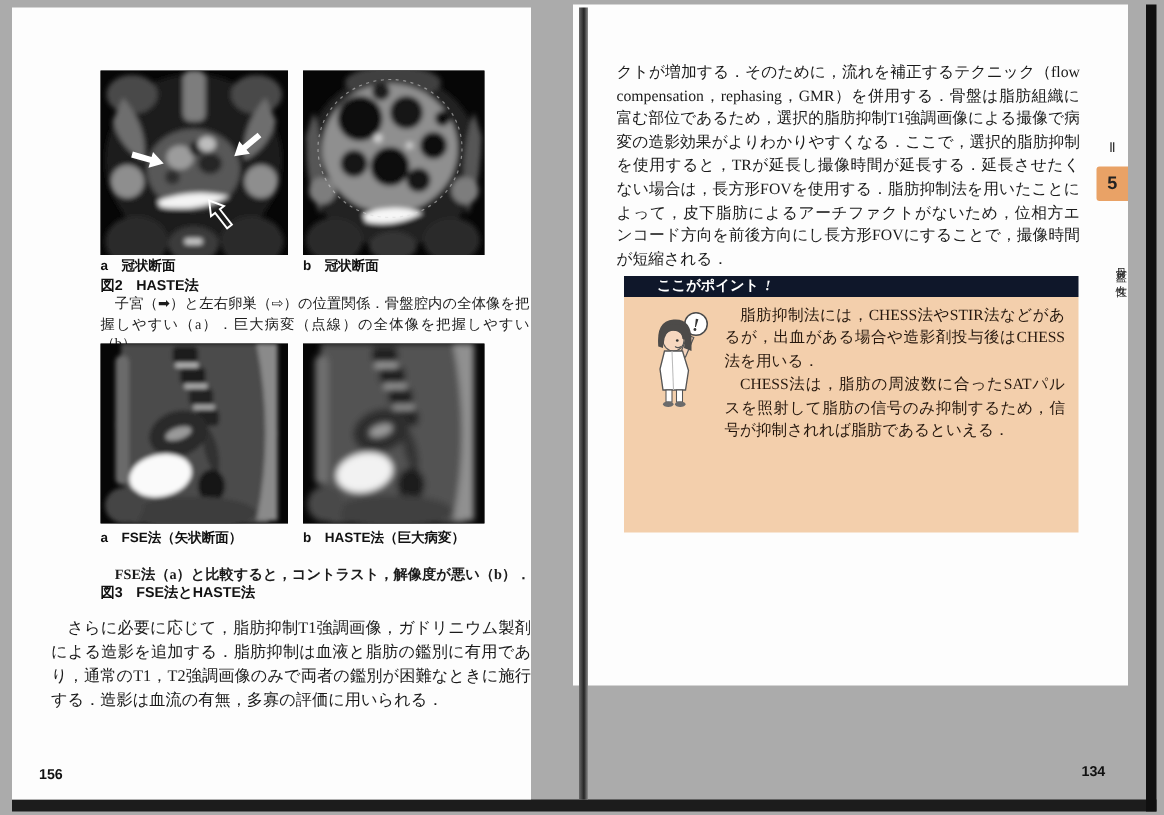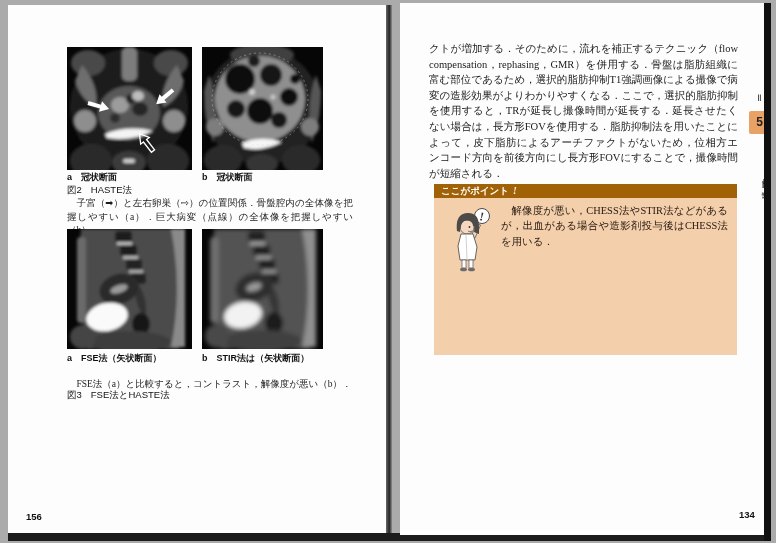--- a/index.html
+++ b/index.html
@@ -6,48 +6,48 @@
   body{width:776px;height:543px;background:#ababab;font-family:"Liberation Serif",serif;overflow:hidden;}
   .screen{position:relative;width:776px;height:543px;}
 
   
   .bottom-edge{position:absolute;left:8px;top:533px;width:763px;height:8px;background:#1c1c1c;z-index:0;}
   .gutter{position:absolute;left:386px;top:5px;width:6px;height:528px;z-index:2;
           background:linear-gradient(to right,#6a6a6a 0%,#242424 55%,#8f8f8f 100%);}
   .right-edge{position:absolute;left:764px;top:3px;width:7px;height:538px;background:#101010;z-index:3;}
 
   .page{position:absolute;background:#fdfdfd;z-index:1;}
-  .left-page{left:8px;top:5px;width:380px;height:528px;}
-  .right-page{left:400px;top:3px;width:370px;height:532px;}
+  .left-page{left:8px;top:5px;width:346px;height:528px;}
+  .right-page{left:382px;top:3px;width:370px;height:454px;}
 
   
   .mri{position:absolute;background:#000;display:block;}
   .flabel{position:absolute;font-family:"Liberation Sans",sans-serif;font-weight:bold;
           font-size:9px;color:#111;white-space:nowrap;}
   .flabel .fl-letter{display:inline-block;margin-right:9px;}
-  .fig-title{position:absolute;font-family:"Liberation Sans",sans-serif;font-weight:normal;
+  .fig-title{position:absolute;font-family:"Liberation Sans",sans-serif;font-weight:bold;
           font-size:9.5px;color:#111;white-space:nowrap;}
   .fig-title .fig-no{margin-right:9px;}
   .fig-caption{position:absolute;margin:0;font-size:9.5px;line-height:13.5px;color:#1c1c1c;
           text-align:justify;text-indent:1em;}
 
   .body-text{position:absolute;left:26px;top:406px;width:320px;}
   .body-text p{margin:0;font-size:10.8px;line-height:16px;color:#1a1a1a;text-align:justify;text-indent:1em;}
 
   .page-num{position:absolute;font-family:"Liberation Sans",sans-serif;font-size:9.5px;
           font-weight:bold;color:#111;}
 
   
   .rp-paragraph{position:absolute;left:29px;top:38px;width:309px;margin:0;
           font-size:10.5px;line-height:15.6px;color:#1a1a1a;text-align:justify;}
 
   .point-box{position:absolute;left:34px;top:181px;width:303px;}
-  .point-header{height:14px;line-height:14px;background:#a16207;color:#fff;
+  .point-header{height:14px;line-height:14px;background:#0f172a;color:#fff;
           font-family:"Liberation Sans",sans-serif;font-weight:bold;font-size:9.5px;
-          padding-left:7px;}
+          padding-left:22px;}
   .point-header em{font-style:italic;font-family:"Liberation Serif",serif;margin-left:4px;}
   .point-body{background:#f3cfac;padding:5px 9px 6px 9px;min-height:146px;}
   .point-body p{margin:0;font-size:10.4px;line-height:15.4px;color:#26180e;
           text-align:justify;text-indent:1em;}
   .mascot-float{float:left;width:56px;height:92px;margin-right:2px;}
   .mascot-float svg{display:block;margin:4px 0 0 6px;}
 
   .side-part{position:absolute;left:349px;top:90px;width:21px;text-align:center;
           font-size:9px;color:#333;}
   .chap-box{position:absolute;left:349px;top:108px;width:21px;height:23px;background:#e9a266;
@@ -200,28 +200,29 @@
         <ellipse cx="72" cy="94" rx="9" ry="11" fill="#1a1a1a"></ellipse>
         <ellipse cx="60" cy="112" rx="40" ry="11" fill="#404040"></ellipse>
         <ellipse cx="15" cy="107" rx="12" ry="12" fill="#484848"></ellipse>
       </g>
     </svg>
 
     <div class="flabel" style="left:59px;top:347px;">
       <span class="fl-letter">a</span><span>FSE法（矢状断面）</span>
     </div>
     <div class="flabel" style="left:194px;top:347px;">
-      <span class="fl-letter">b</span><span>STIR法は（矢状断面）</span>
+      <span class="fl-letter">b</span><span>HASTE法（巨大病変）</span>
     </div>
     <div class="fig-title" style="left:59px;top:360px;margin-top:24px;">
       <span class="fig-no">図3</span><span>FSE法とHASTE法</span>
     </div>
-    <p class="fig-caption" style="left:59px;top:373px;width:290px;">FSE法（a）と比較すると，コントラスト，解像度が悪い（b）．</p>
+    <p class="fig-caption" style="left:59px;top:373px;width:290px;font-weight:bold;">FSE法（a）と比較すると，コントラスト，解像度が悪い（b）．</p>
 
     <div class="body-text">
+      <p>さらに必要に応じて，脂肪抑制T1強調画像，ガドリニウム製剤による造影を追加する．脂肪抑制は血液と脂肪の鑑別に有用であり，通常のT1，T2強調画像のみで両者の鑑別が困難なときに施行する．造影は血流の有無，多寡の評価に用いられる．</p>
     </div>
 
     <div class="page-num" style="left:18px;top:506px;">156</div>
   </div>
 
   <div class="gutter"></div>
 
   <div class="page right-page">
 
     <p class="rp-paragraph">クトが増加する．そのために，流れを補正するテクニック（flow compensation，rephasing，GMR）を併用する．骨盤は脂肪組織に富む部位であるため，選択的脂肪抑制T1強調画像による撮像で病変の造影効果がよりわかりやすくなる．ここで，選択的脂肪抑制を使用すると，TRが延長し撮像時間が延長する．延長させたくない場合は，長方形FOVを使用する．脂肪抑制法を用いたことによって，皮下脂肪によるアーチファクトがないため，位相方エンコード方向を前後方向にし長方形FOVにすることで，撮像時間が短縮される．</p>
@@ -247,21 +248,22 @@
 
             <path d="M12,27 L24,27 L28,40 L26,53 L11,53 L9,39 Z" fill="#fff" stroke="#555" stroke-width="0.9"></path>
             <path d="M17,27 L18,53" stroke="#bbb" stroke-width="0.7"></path>
 
             <rect x="13" y="53" width="4" height="8" fill="#fff" stroke="#555" stroke-width="0.7"></rect>
             <rect x="20" y="53" width="4" height="8" fill="#fff" stroke="#555" stroke-width="0.7"></rect>
             <ellipse cx="14.5" cy="62.5" rx="3.5" ry="1.8" fill="#6b6b6b"></ellipse>
             <ellipse cx="22.5" cy="62.5" rx="3.5" ry="1.8" fill="#6b6b6b"></ellipse>
           </svg>
         </div>
-        <p>解像度が悪い，CHESS法やSTIR法などがあるが，出血がある場合や造影剤投与後はCHESS法を用いる．</p>
+        <p>脂肪抑制法には，CHESS法やSTIR法などがあるが，出血がある場合や造影剤投与後はCHESS法を用いる．</p>
+        <p>CHESS法は，脂肪の周波数に合ったSATパルスを照射して脂肪の信号のみ抑制するため，信号が抑制されれば脂肪であるといえる．</p>
       </div>
     </div>
 
     <div class="side-part">Ⅱ</div>
     <div class="chap-box">5</div>
     <div class="tab-label">骨盤／女性</div>
 
     <div class="page-num" style="left:339px;top:506px;">134</div>
   </div>
 

